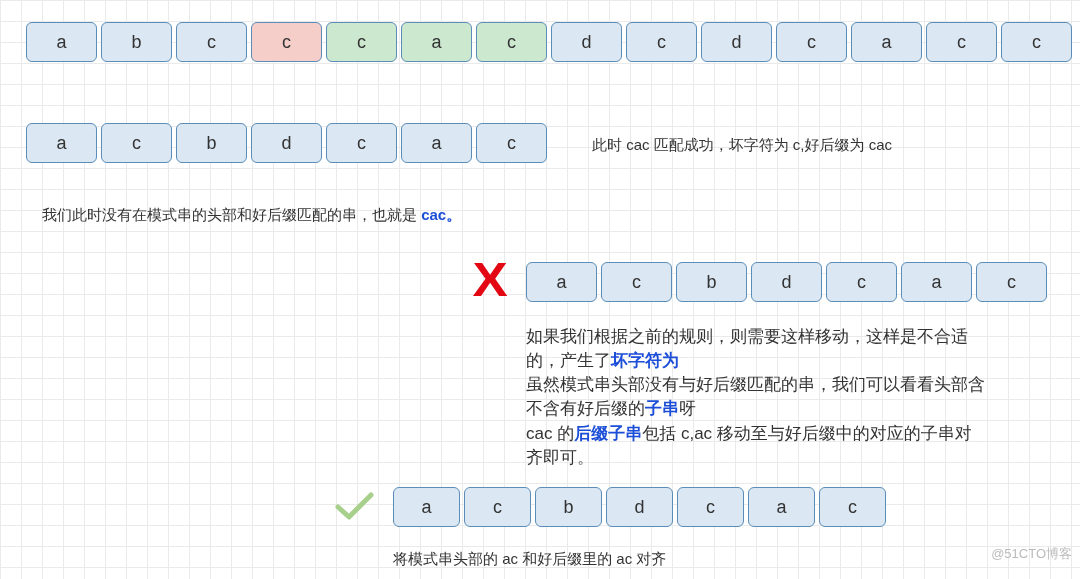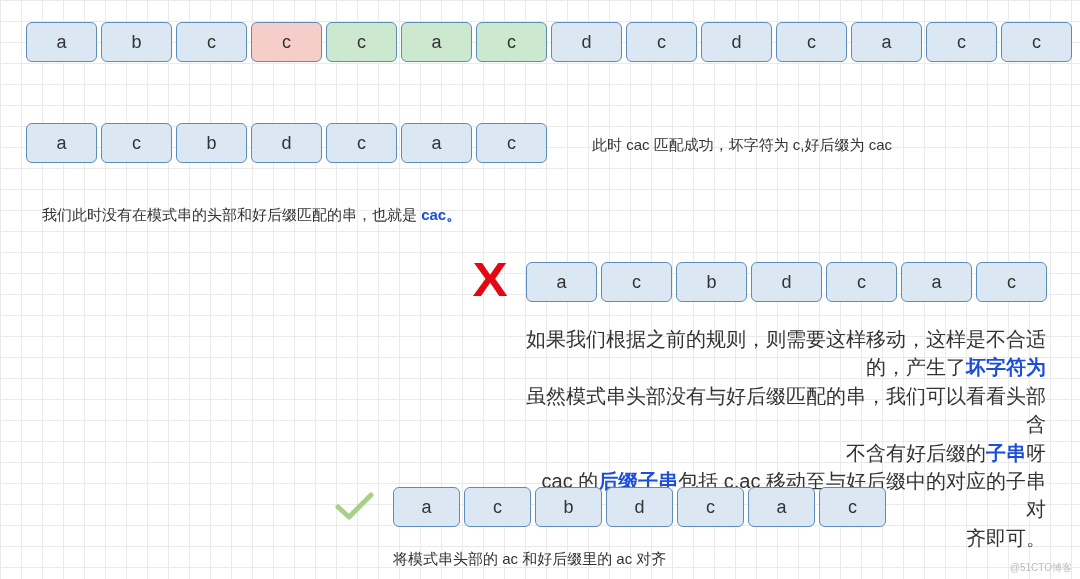--- a/index.html
+++ b/index.html
@@ -32,41 +32,40 @@
       color: #333;
     }
     .blue { background: #dbe8f4; }
     .red { background: #f5cdc9; }
     .green { background: #cce8cf; }
     .text {
       position: absolute;
       font-size: 15px;
       color: #333;
       line-height: 1.5;
-      text-align: right;
     }
     .orange { color: #1d4ed8; font-weight: bold; }
     .cross-icon {
       position: absolute;
       color: #e30613;
       font-size: 48px;
       font-weight: 900;
       font-family: Arial, sans-serif;
       transform: scaleX(1.1);
     }
     .check-icon {
       position: absolute;
       width: 40px;
       height: 30px;
     }
     .watermark {
       position: absolute;
-      bottom: 4px;
+      bottom: 16px;
       right: 8px;
-      font-size: 10px;
+      font-size: 13px;
       color: #bbb;
       margin-top: 24px;
     }
     .narrow .cell { width: 67px; }
   </style>
 </head>
 <body>
 
 <div class="row" id="top-row" style="left:26px; top:22px;">
     <div class="cell blue">a</div>
@@ -106,21 +105,21 @@
 <div class="row" id="p2" style="left:526px; top:262px;">
     <div class="cell blue">a</div>
     <div class="cell blue">c</div>
     <div class="cell blue">b</div>
     <div class="cell blue">d</div>
     <div class="cell blue">c</div>
     <div class="cell blue">a</div>
     <div class="cell blue">c</div>
   </div>
 
-<div class="text" style="left:526px; top:325px; width:520px; line-height:1.42; font-size:20px;">
+<div class="text" style="left:526px; top:325px; width:520px; line-height:1.42; font-size:17px;">
   <div><span>如果我们根据之前的规则，则需要这样移动，这样是不合适</span></div>
   <div><span>的，产生了</span><span class="orange">坏字符为</span></div>
   <div><span>虽然模式串头部没有与好后缀匹配的串，我们可以看看头部含</span></div>
   <div><span>不含有好后缀的</span><span class="orange">子串</span><span>呀</span></div>
   <div><span>cac 的</span><span class="orange">后缀子串</span><span>包括  c,ac 移动至与好后缀中的对应的子串对</span></div>
   <div><span>齐即可。</span></div>
 </div>
 
 <svg class="check-icon" style="left:335px; top:491px;" viewBox="0 0 40 30">
   <path d="M3 16 L14 26 L36 4" stroke="#a8d08d" stroke-width="5" fill="none" stroke-linecap="round" stroke-linejoin="round"></path>

